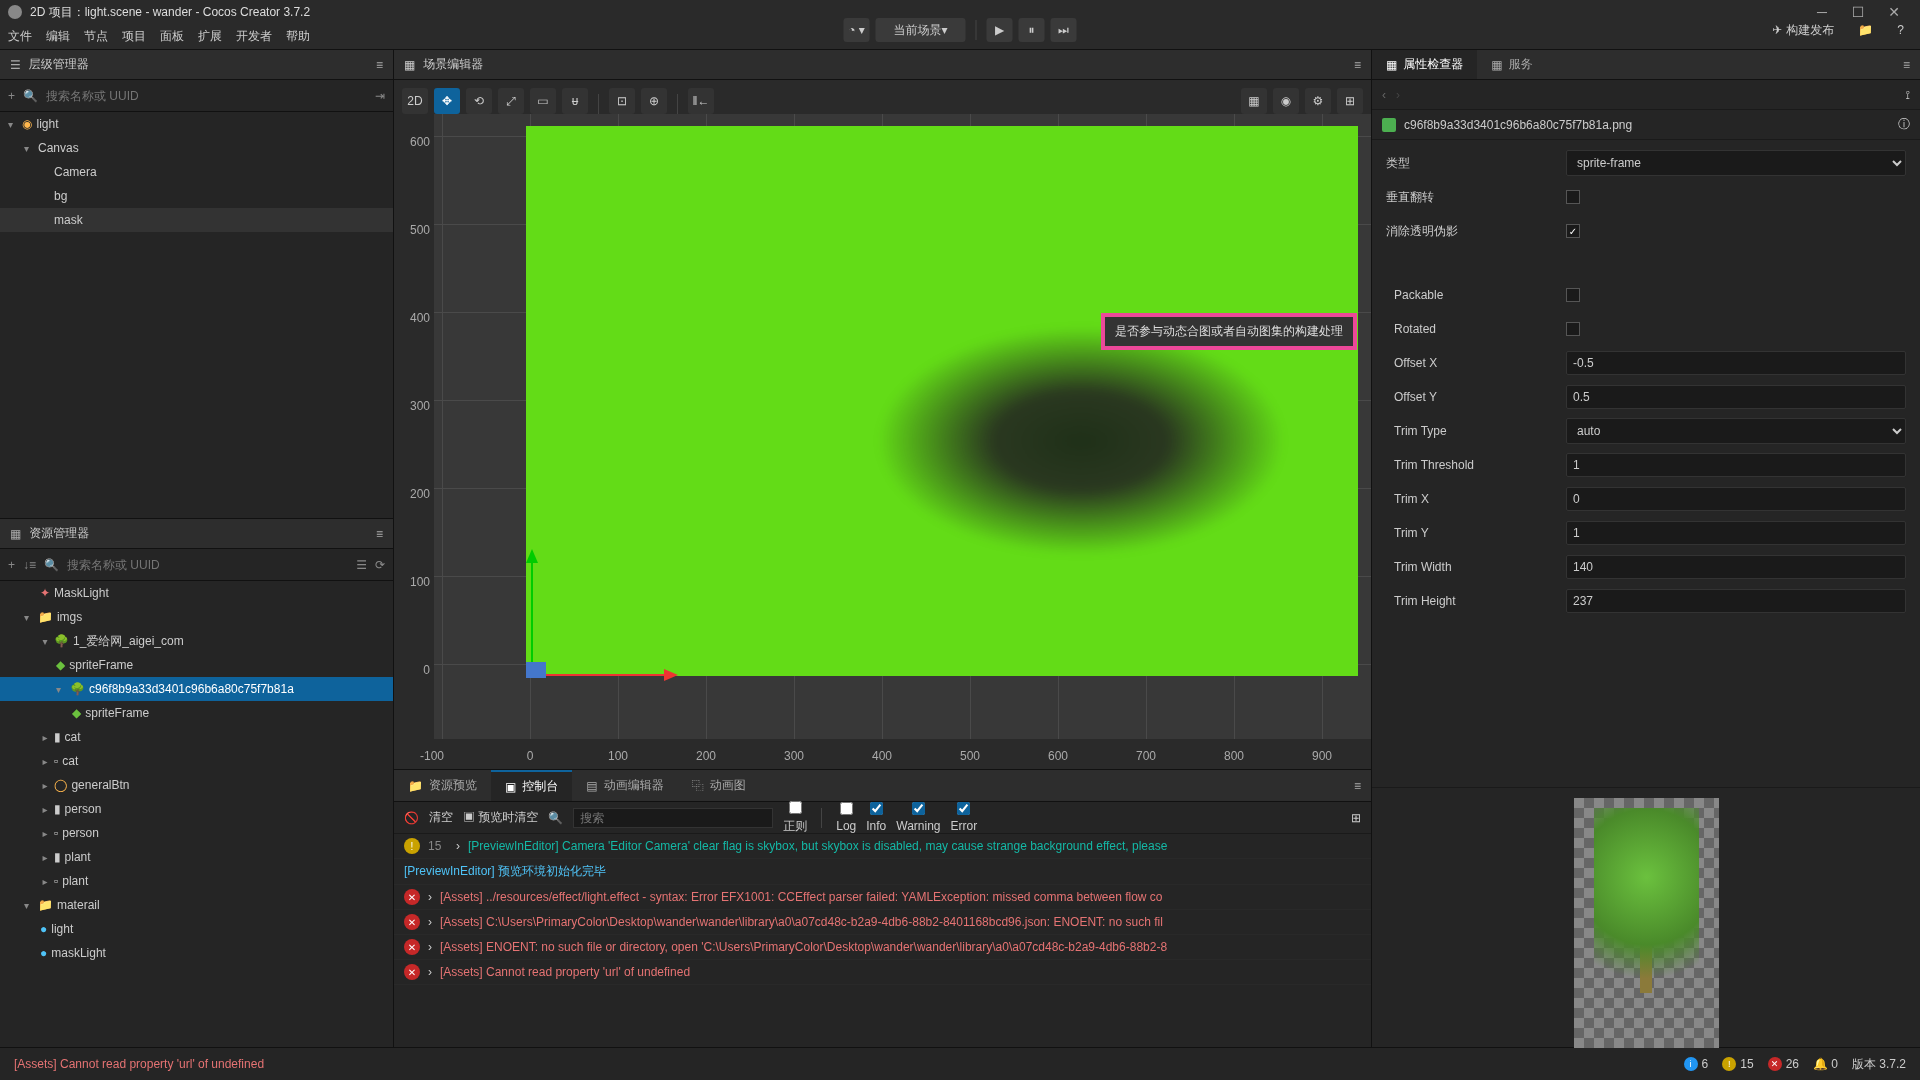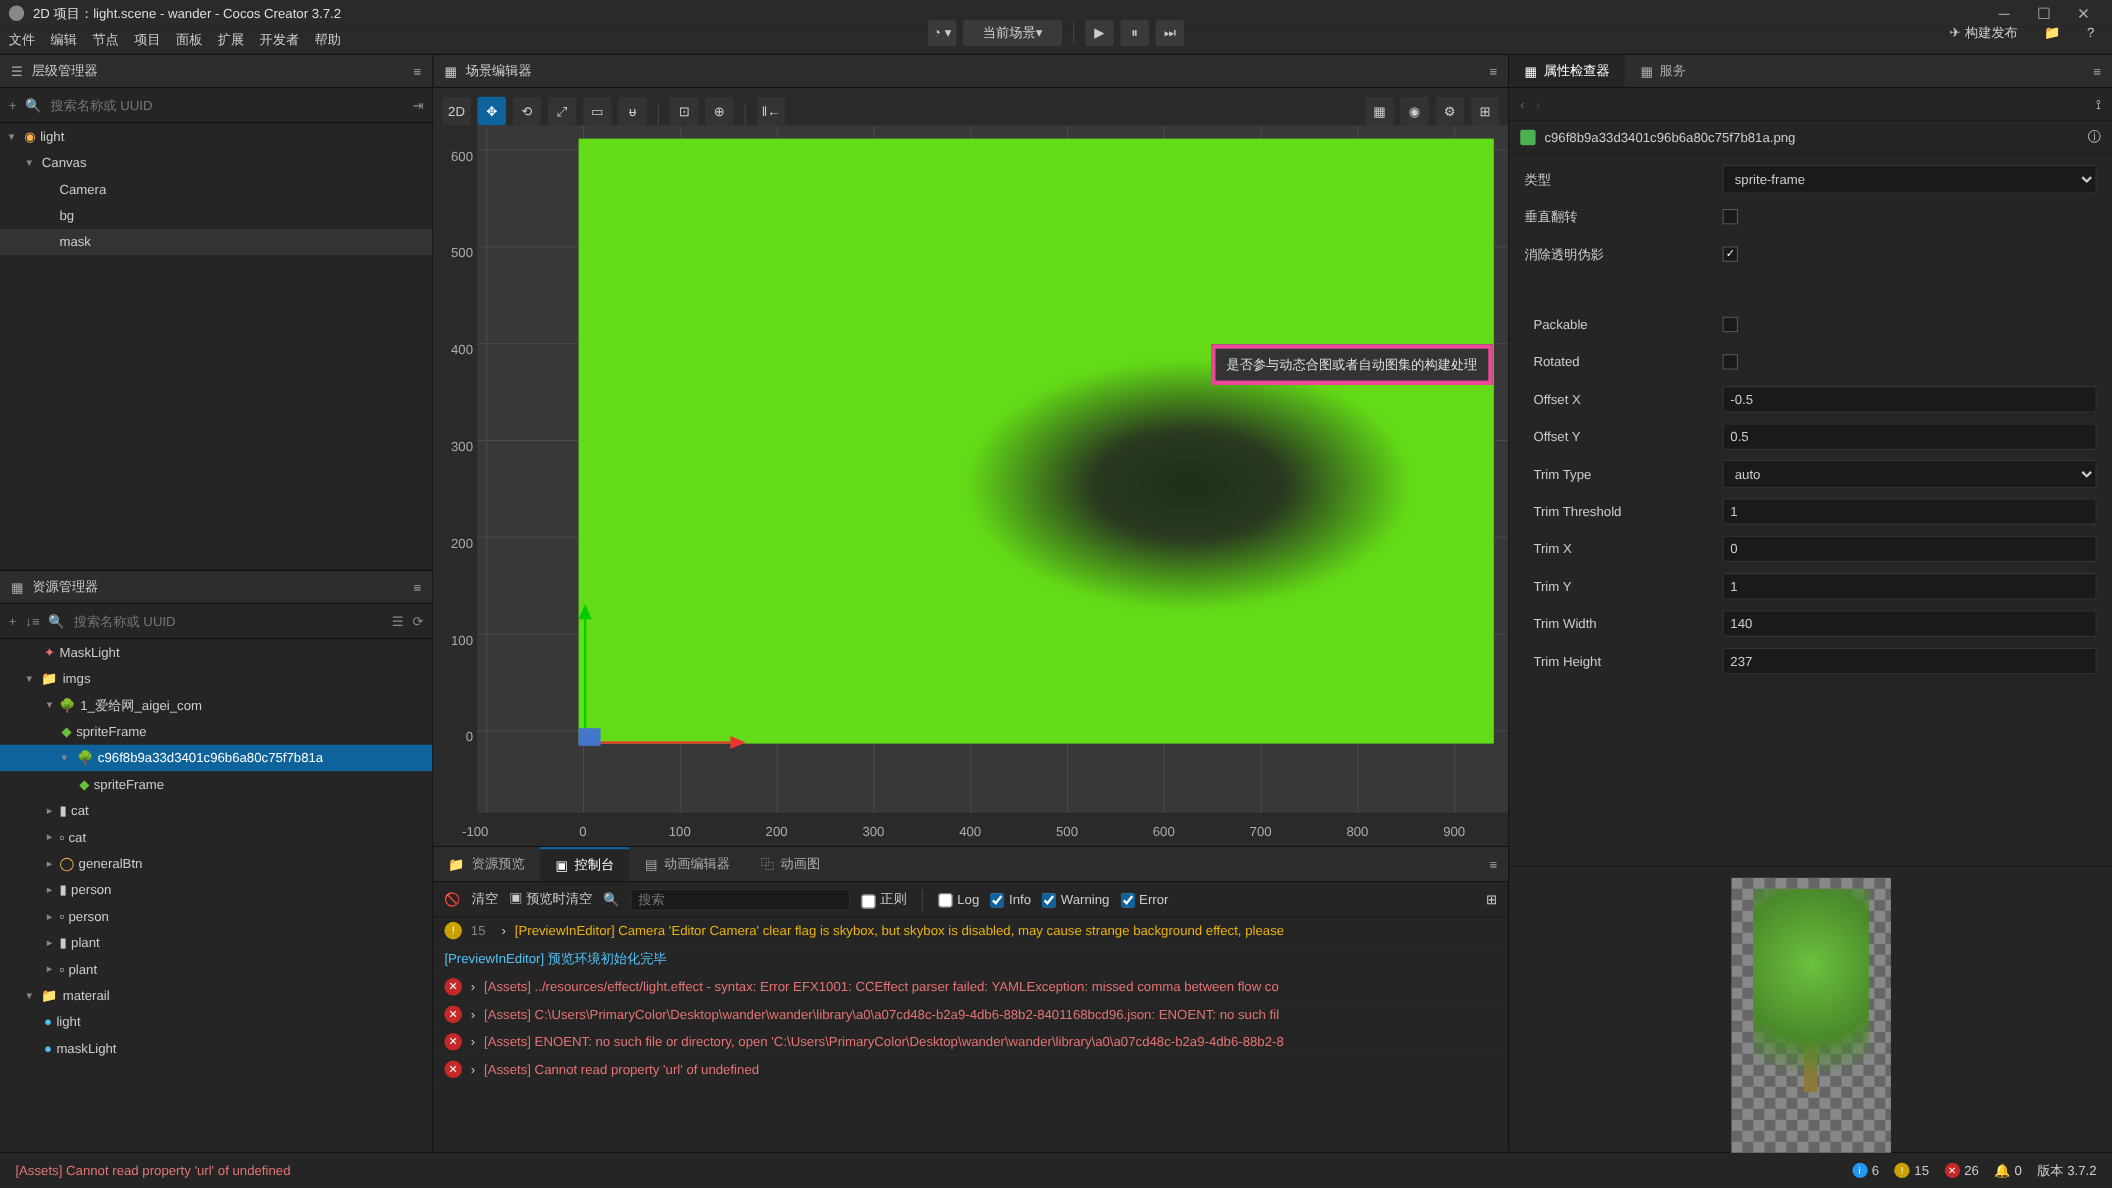--- a/index.html
+++ b/index.html
@@ -56,30 +56,30 @@
 .gizmo-x{position:absolute;left:230px;top:555px;width:0;height:0;border-top:6px solid transparent;border-bottom:6px solid transparent;border-left:14px solid #e33;}
 .gizmo-line-x{position:absolute;left:98px;top:560px;width:132px;height:2px;background:#e33;}
 .gizmo-sq{position:absolute;left:92px;top:548px;width:20px;height:16px;background:#4477cc;}
 .tooltip{position:absolute;right:14px;top:233px;background:#333;border:4px solid #ec4899;padding:6px 10px;color:#ddd;z-index:50;}
 .bottom-panel{flex:1;display:flex;flex-direction:column;background:#252525;}
 .tabs{height:32px;display:flex;align-items:center;background:#2d2d2d;border-bottom:1px solid #111;}
 .tabs .tab{padding:0 14px;height:100%;display:flex;align-items:center;gap:6px;cursor:pointer;color:#aaa;}
 .tabs .tab.active{background:#252525;color:#fff;border-top:2px solid #0e639c;}
 .tabs .menu-icon{margin-left:auto;padding:0 10px;color:#aaa;}
 .console-toolbar{height:32px;display:flex;align-items:center;gap:10px;padding:0 10px;background:#252525;border-bottom:1px solid #1a1a1a;}
-.console-toolbar .chk{display:flex;align-items:flex-end;gap:4px;}
+.console-toolbar .chk{display:flex;align-items:center;gap:4px;flex-direction:column;}
 .console-toolbar input[type=checkbox]{accent-color:#0e639c;}
 .console-toolbar .search{background:#1a1a1a;border:1px solid #333;padding:2px 6px;color:#ccc;width:200px;}
 .console-body{flex:1;overflow:auto;font-family:Consolas,monospace;font-size:12px;}
 .log-row{padding:4px 10px;display:flex;align-items:center;gap:8px;border-bottom:1px solid rgba(255,255,255,0.02);}
 .log-row .badge{width:16px;height:16px;border-radius:50%;display:flex;align-items:center;justify-content:center;font-size:10px;color:#fff;}
 .badge.warn{background:#c9a200;}
 .badge.err{background:#c62828;}
 .log-row .count{color:#888;width:20px;}
-.log-row .msg{color:#eab308;white-space:nowrap;overflow:hidden;}
+.log-row .msg{color:#14b8a6;white-space:nowrap;overflow:hidden;}
 .log-row .msg.red{color:#e57373;}
 .log-row.info .msg{color:#4fc3f7;}
 .right{width:549px;border-left:1px solid #111;display:flex;flex-direction:column;}
 .inspector-tabs{height:30px;display:flex;align-items:center;background:#2d2d2d;border-bottom:1px solid #111;}
 .inspector-tabs .tab{padding:0 14px;height:100%;display:flex;align-items:center;gap:6px;cursor:pointer;color:#aaa;}
 .inspector-tabs .tab.active{background:#252525;color:#fff;}
 .inspector-tabs .menu-icon{margin-left:auto;padding:0 10px;color:#aaa;}
 .breadcrumb{height:30px;display:flex;align-items:center;padding:0 10px;gap:10px;background:#252525;border-bottom:1px solid #1a1a1a;}
 .breadcrumb .arr{color:#666;cursor:pointer;}
 .asset-name{height:30px;display:flex;align-items:center;padding:0 10px;gap:8px;background:#252525;border-bottom:1px solid #1a1a1a;}

